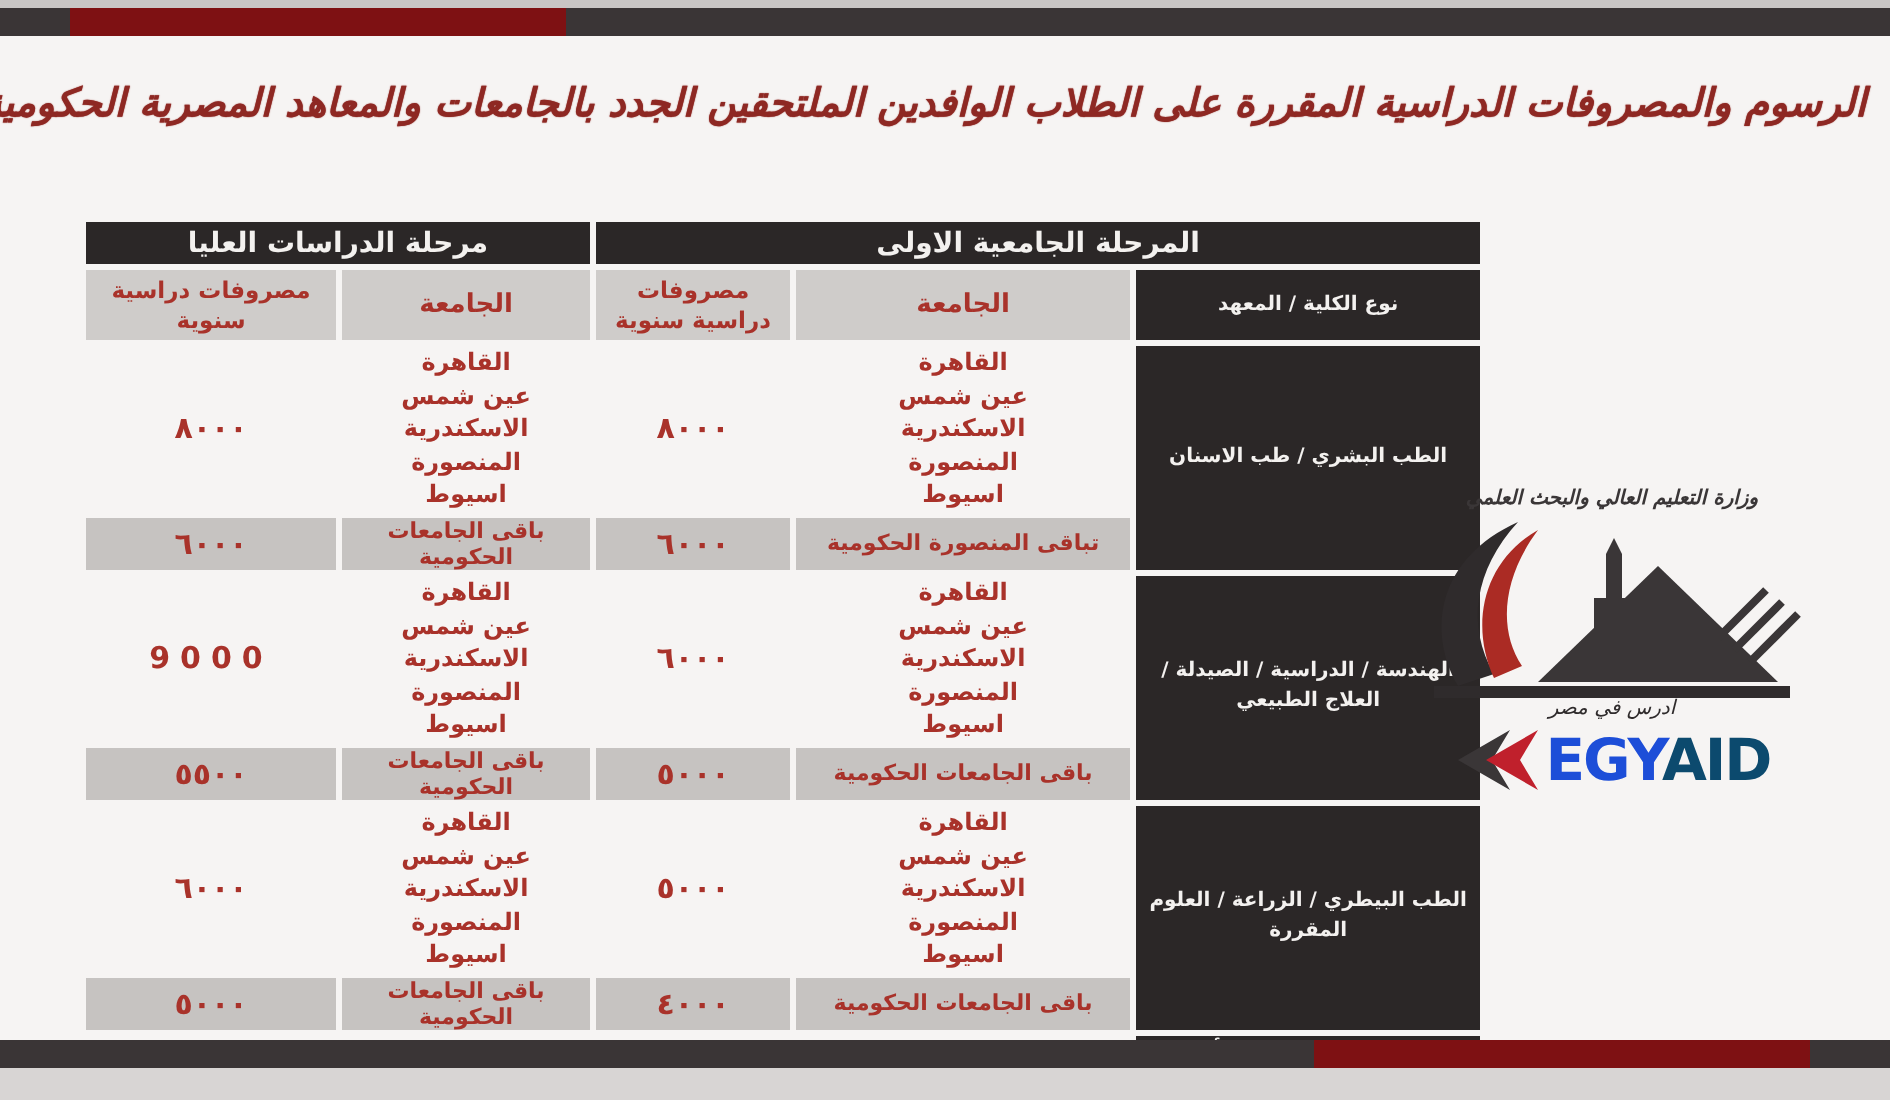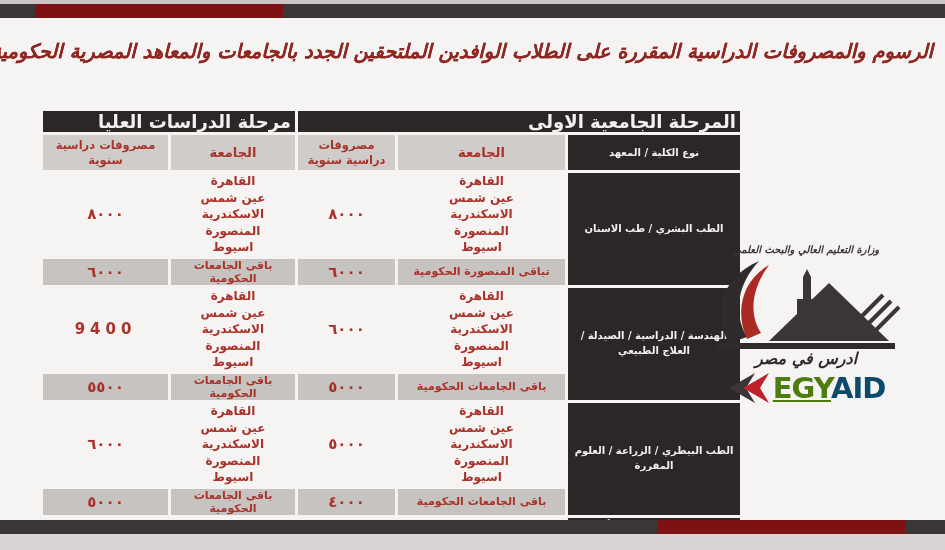--- a/index.html
+++ b/index.html
@@ -32,21 +32,21 @@
     border-collapse:collapse; table-layout:fixed; direction:rtl;
   }
   table.fees td {
     border:3px solid #f6f4f3; text-align:center; vertical-align:middle;
     overflow:hidden; padding:0 4px;
   }
   .dark { background:#2b2727; color:#f3f1ef; font-weight:bold; }
   .gray { background:#cfccca; }
   .restbg { background:#c6c3c1; }
   .red { color:#a9322a; font-weight:bold; }
-  tr.hdr1 td { height:24px; font-size:18px;text-align:right; }
+  tr.hdr1 td { height:24px; font-size:14px; }
   tr.hdr2 td { height:38px; }
   td.type-hdr { font-size:10px; }
   td.sub-uni  { font-size:13px; }
   td.sub-fee  { font-size:11.5px; line-height:1.25; }
   tr.uni-row td { height:84px; }
   tr.rest-row td { height:22px; }
   tr.other-row td { height:22px; }
   td.type-cell { font-size:10px; line-height:1.45; }
   td.uni-cell { font-size:12px; line-height:16.6px; white-space:pre-line; }
   td.fee-cell { font-size:15px; letter-spacing:5px; }
@@ -57,26 +57,26 @@
   
   .logo-cluster {
     position:absolute; left:706px; top:244px; width:200px;
     display:flex; flex-direction:column; align-items:center;
   }
   .ministry-text {
     direction:rtl; font-size:10px; font-style:italic; font-weight:bold;
     color:#3a3637; margin-bottom:2px; white-space:nowrap;
   }
   .study-text {
-    direction:rtl; font-size:16px; font-weight:bold; font-style:italic;
+    direction:rtl; font-size:10px; font-weight:normal; font-style:italic;
     color:#2f2b2c; margin-top:-2px;
   }
   .egyaid-row { display:flex; align-items:center; margin-top:2px; }
   .egyaid-text { font-size:29px; font-weight:bold; letter-spacing:-1px; line-height:1; }
-  .egy { color:#4d7c0f;text-decoration:underline; }
+  .egy { color:#1d4ed8; }
   .aid { color:#0c4a6e; }
 </style>
 </head>
 <body>
 
 <div class="page">
 
   <div class="top-strip"></div>
   <div class="top-dark"></div>
   <div class="top-red"></div>
@@ -132,21 +132,21 @@
 عين شمس
 الاسكندرية
 المنصورة
 اسيوط</td>
       <td class="red fee-cell whitebg">٦٠٠٠</td>
       <td class="red uni-cell whitebg">القاهرة
 عين شمس
 الاسكندرية
 المنصورة
 اسيوط</td>
-      <td class="red fee-cell whitebg">9400</td>
+      <td class="red fee-cell whitebg">9000</td>
     </tr>
     <tr class="rest-row">
       <td class="restbg red rest-cell">باقى الجامعات الحكومية</td>
       <td class="restbg red fee-cell">٥٠٠٠</td>
       <td class="restbg red rest-cell">باقى الجامعات الحكومية</td>
       <td class="restbg red fee-cell">٥٥٠٠</td>
     </tr>
 
     <tr class="uni-row">
       <td class="dark type-cell" rowspan="2">الطب البيطري / الزراعة / العلوم المقررة</td>

